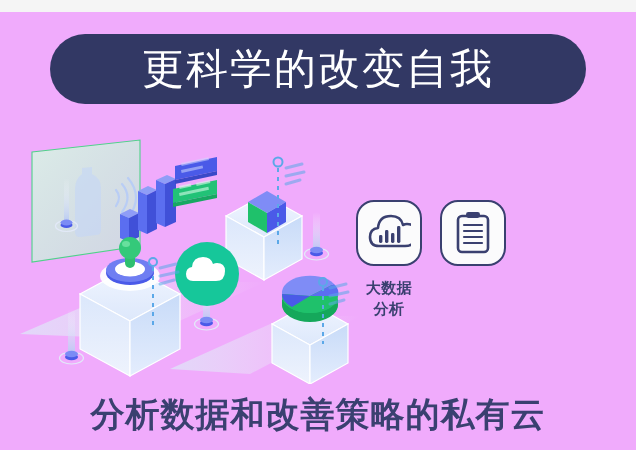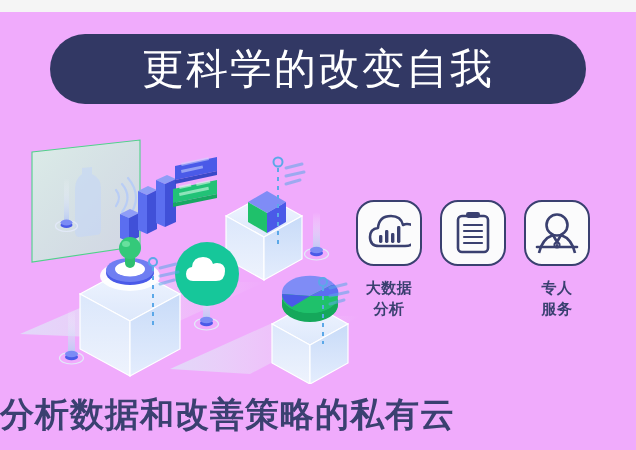--- a/index.html
+++ b/index.html
@@ -93,21 +93,21 @@
     letter-spacing: 0.5px;
     white-space: pre-line;
   }
 
   
   .tagline {
     position: absolute;
     left: 0;
     top: 385px;
     width: 636px;
-    text-align: left;
+    text-align: center;
     color: #3a4070;
     font-size: 34px;
     font-weight: 600;
     letter-spacing: 1px;
     line-height: 1;
     white-space: nowrap;
   }
 </style>
 </head>
 <body>
@@ -324,31 +324,18 @@
           <g stroke="#3a4070" stroke-width="2.2" stroke-linecap="round">
             <path d="M10,14 L28,14"></path>
             <path d="M10,20 L28,20"></path>
             <path d="M10,26 L28,26"></path>
             <path d="M10,32 L28,32"></path>
           </g>
         </svg>
       </div>
     </div>
 
-    <div class="feature">
-      <div class="feature-icon-box">
-        <svg width="44" height="42" viewBox="0 0 44 42">
-          <circle cx="22" cy="13" r="10.5" fill="none" stroke="#3a4070" stroke-width="2.6"></circle>
-          <path d="M4,41 q3,-14 14,-18 L22,30 L26,23 q11,4 14,18" fill="none" stroke="#3a4070" stroke-width="2.6" stroke-linejoin="round"></path>
-          <path d="M22,30 L20,36 L24,36 Z" fill="#3a4070"></path>
-          <circle cx="22" cy="33" r="2.6" fill="none" stroke="#3a4070" stroke-width="2"></circle>
-          <path d="M2,35 L42,35" stroke="#3a4070" stroke-width="2.6" stroke-linecap="round"></path>
-        </svg>
-      </div>
-      <div class="feature-label">专人
-服务</div>
-    </div>
 
   </div>
 
   <div class="tagline">分析数据和改善策略的私有云</div>
 
 </div>
 
 </body></html>

